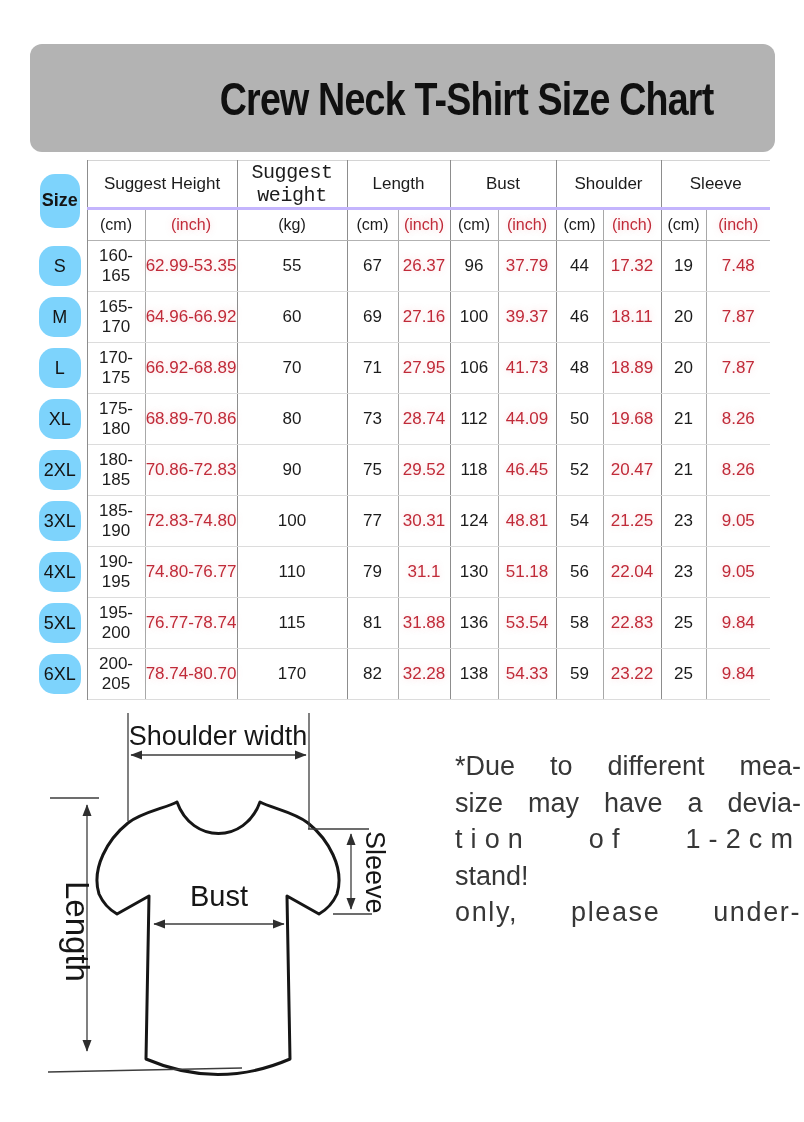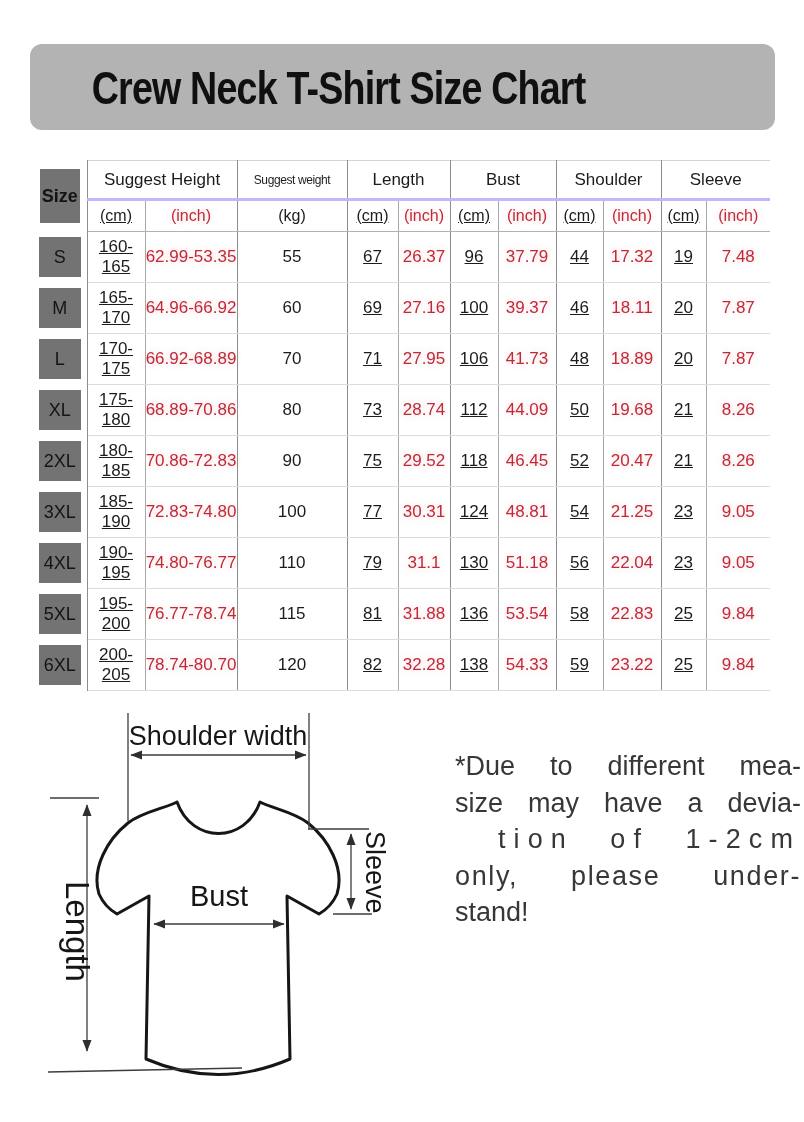--- a/index.html
+++ b/index.html
@@ -1,45 +1,45 @@
 <!DOCTYPE html>
 <html><head>
 <meta charset="utf-8">
 <style>
   html,body{margin:0;padding:0;background:#fff;}
   .page{position:relative;width:804px;height:1122px;background:#ffffff;overflow:hidden;
         font-family:"Liberation Sans",sans-serif;color:#1c1c1c;}
 
   
-  .banner{position:absolute;left:30px;top:44px;width:745px;height:86px;
-          background:#b3b3b3;border-radius:12px;display:flex;align-items:center;justify-content:flex-start;}
+  .banner{position:absolute;left:30px;top:44px;width:745px;height:108px;
+          background:#b3b3b3;border-radius:12px;display:flex;align-items:center;justify-content:flex-end;}
   .banner .t{display:inline-block;transform:scaleX(0.8);transform-origin:center;
              font-size:47px;font-weight:700;letter-spacing:-1px;color:#101010;white-space:nowrap;}
 
   
   table.size-chart{position:absolute;left:33px;top:160px;width:737px;border-collapse:collapse;
                    table-layout:fixed;font-size:17px;}
   table.size-chart th,table.size-chart td{padding:0;text-align:center;vertical-align:middle;font-weight:400;}
   .grp-row th{height:37px;font-weight:700;font-size:17px;border-top:1px solid #d4d4d4;border-bottom:3px solid #c4b5fd;}
-  .grp-row th.cond{font-size:12px;letter-spacing:-0.4px;}
+  .grp-row th.cond{font-size:20px;letter-spacing:-0.4px;font-family:Liberation Mono, monospace;}
   .unit-row th{height:30px;font-size:16px;border-bottom:1px solid #b2b2b2;}
   tbody td{height:50px;border-bottom:1px solid #dcdcdc;}
   .gb{border-right:1px solid #8d8d8d;}    
-  .sb{border-right:1px solid #a8a8a8;text-decoration:underline;}    
+  .sb{border-right:1px solid #a8a8a8;}    
   .size-col{border:none !important;background:#fff;}
   .size-col{border-right:1px solid #8d8d8d !important;}
-  .chip{background:#737373;margin:5px 6px;height:40px;display:flex;align-items:center;justify-content:center;
-        font-size:18px;color:#141414;}
+  .chip{background:#7dd3fc;margin:5px 6px;height:40px;display:flex;align-items:center;justify-content:center;
+        font-size:18px;color:#141414;border-radius:15px;}
   .chip-head{height:54px;margin:7px 7px;font-weight:700;font-size:18px;}
   .red{color:#c02a38;text-shadow:0 0 6px rgba(236,130,140,0.35);margin-top:40px;}
 
   
   .note{position:absolute;left:455px;top:748px;width:346px;font-size:27px;line-height:36.5px;color:#373737;}
   .note .ln{text-align:justify;text-align-last:justify;white-space:nowrap;}
-  .note .ls1{letter-spacing:0.30em;margin-left:43px;}
+  .note .ls1{letter-spacing:0.30em;}
   .note .ls2{letter-spacing:0.06em;}
   .note .last{text-align:left;text-align-last:left;}
 
   
   .diagram{position:absolute;left:20px;top:698px;width:420px;height:424px;}
   .diagram svg{display:block;}
   .ann{stroke:#3d3d3d;stroke-width:1.3;fill:none;}
   .shirt{stroke:#161616;stroke-width:3;fill:#ffffff;stroke-linejoin:round;stroke-linecap:round;}
   .dlabel{font-family:"Liberation Sans",sans-serif;fill:#161616;}
 </style>
@@ -221,21 +221,21 @@
         <td class="gb red">22.83</td>
         <td class="sb">25</td>
         <td class="red">9.84</td>
       </tr>
       <tr>
         <td class="size-col">
             <div class="chip">6XL</div>
           </td>
         <td class="sb">200-205</td>
         <td class="gb red">78.74-80.70</td>
-        <td class="gb">120</td>
+        <td class="gb">170</td>
         <td class="sb">82</td>
         <td class="gb red">32.28</td>
         <td class="sb">138</td>
         <td class="gb red">54.33</td>
         <td class="sb">59</td>
         <td class="gb red">23.22</td>
         <td class="sb">25</td>
         <td class="red">9.84</td>
       </tr>
     </tbody>
@@ -288,17 +288,17 @@
         <path class="ann" d="M313,216 H352"></path>
         <text class="dlabel" transform="translate(346,133) rotate(90)" font-size="27">Sleeve</text>
       </g>
     </svg>
   </div>
 
   <div class="note">
     <div class="ln">*Due to different mea-</div>
     <div class="ln">size may have a devia-</div>
     <div class="ln ls1">tion of 1-2cm</div>
+    <div class="ln last">stand!</div>
     <div class="ln ls2">only, please under-</div>
-    <div class="ln last">stand!</div>
   </div>
 
 </div>
 
 </body></html>

